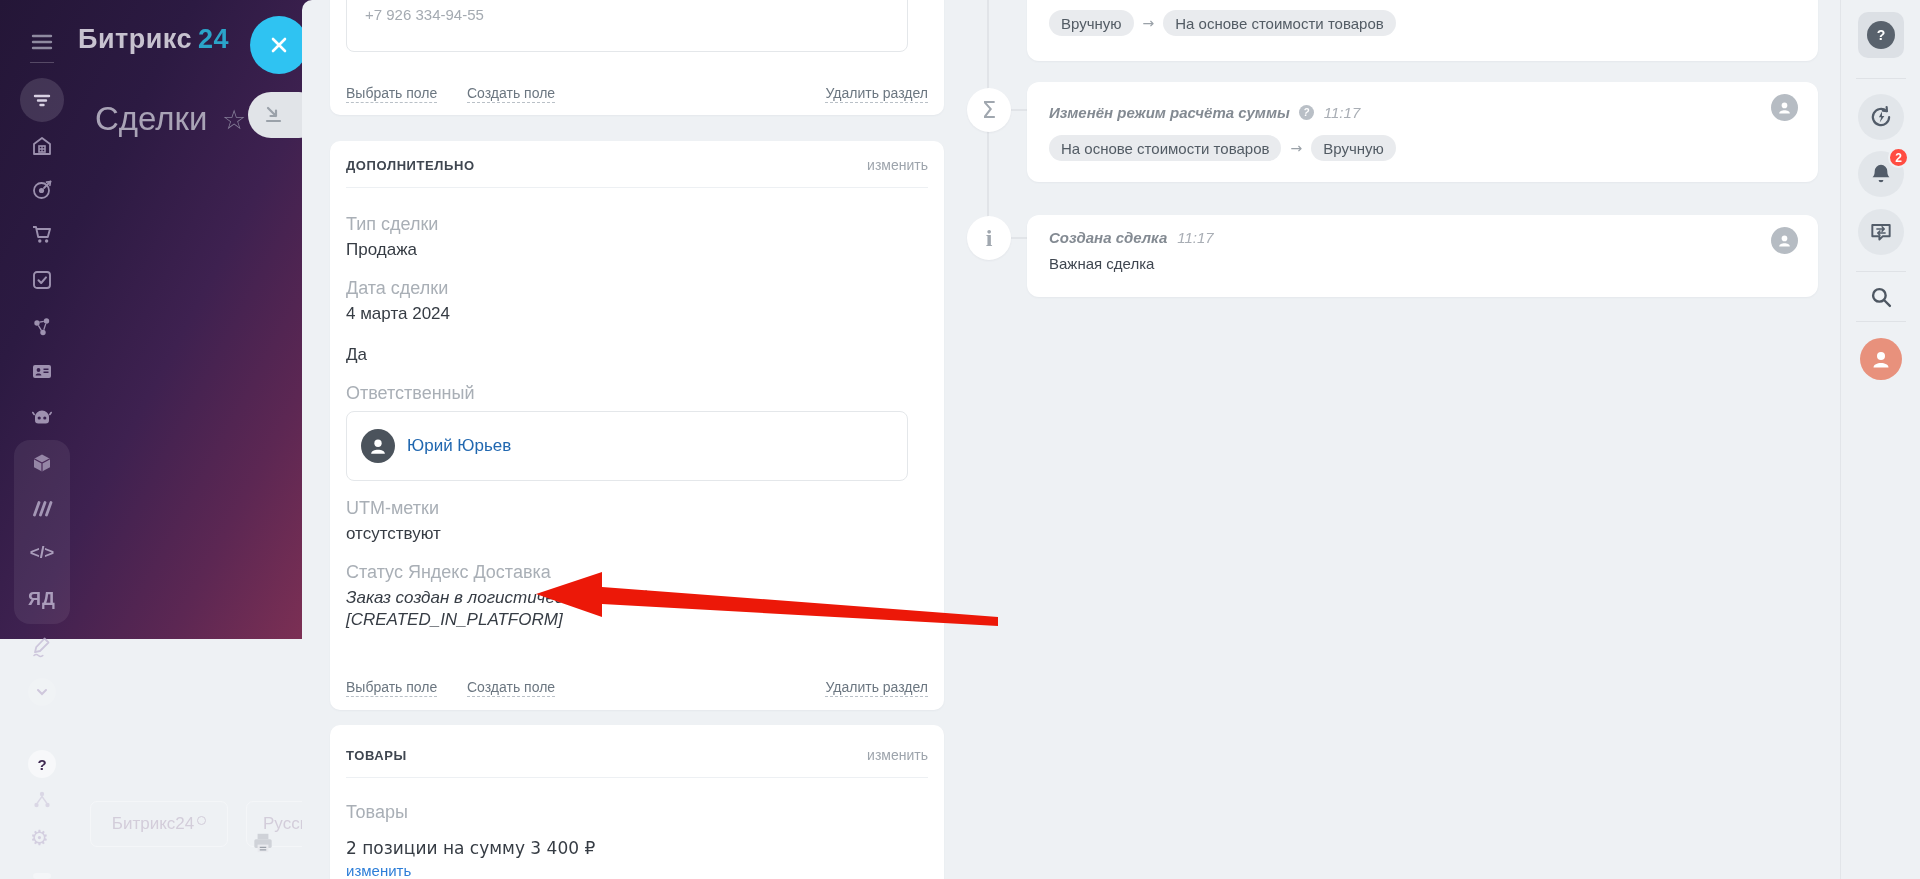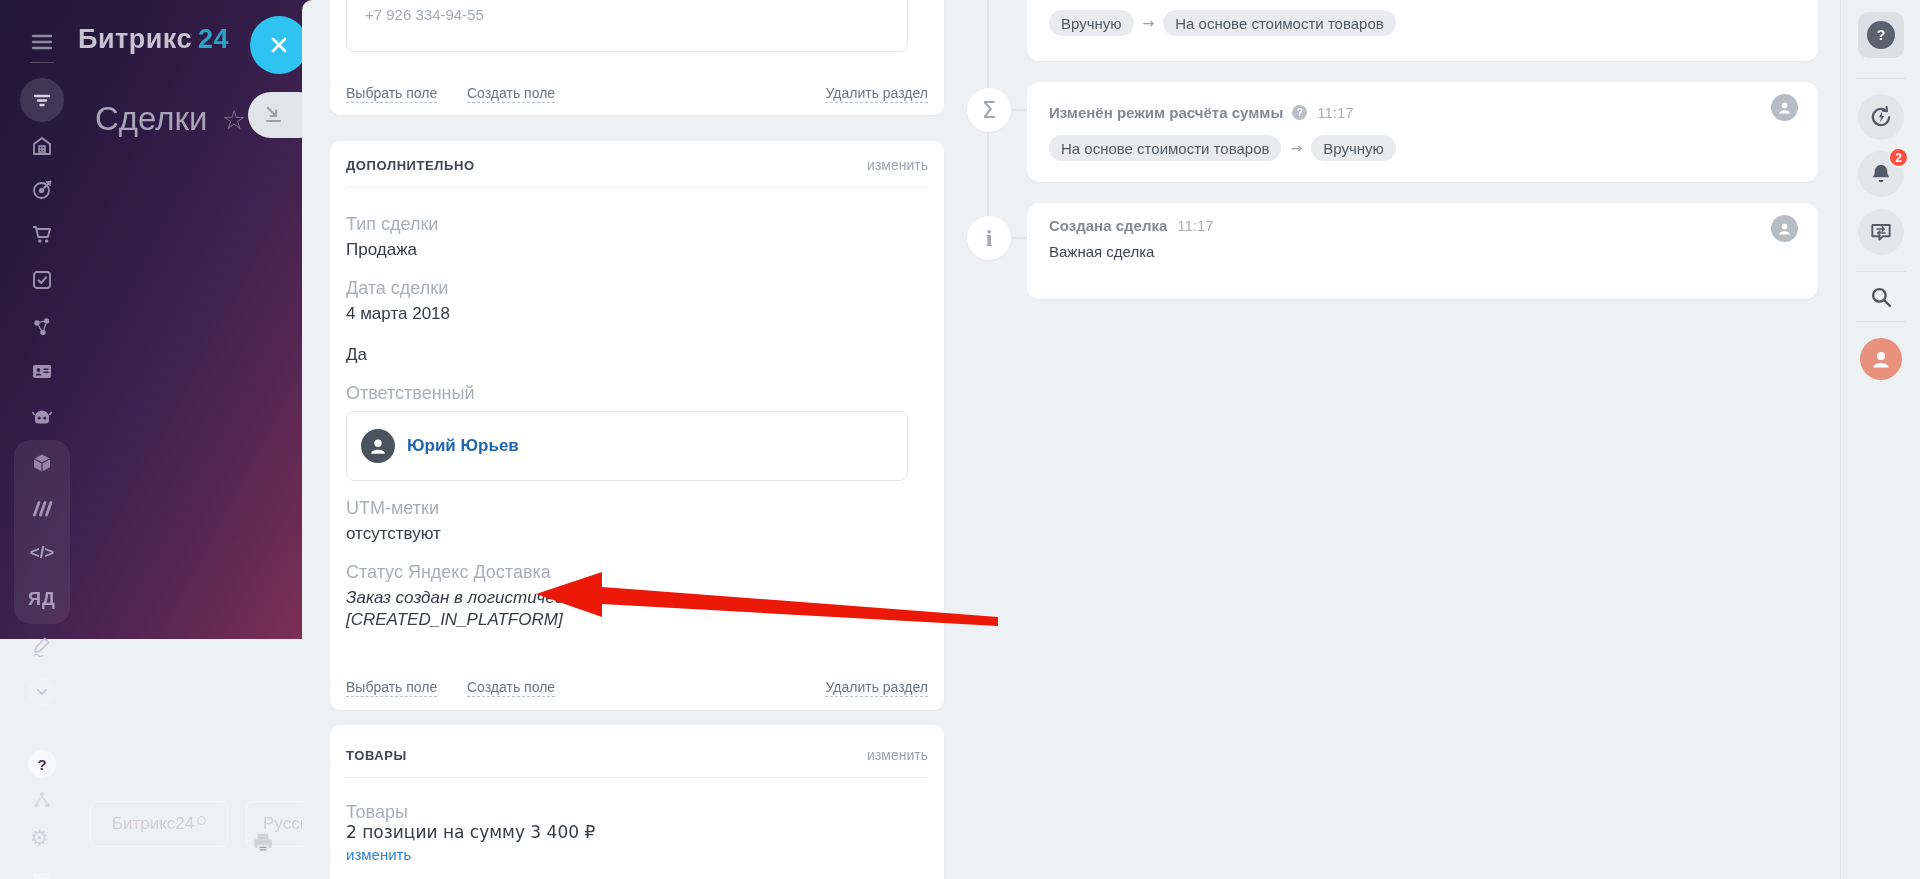--- a/index.html
+++ b/index.html
@@ -43,32 +43,32 @@
   .edit-link { font-size:14px; color:#9da4ac; cursor:pointer; }
   .hr { height:1px; background:#edf0f3; margin-top:14px; }
   .dashed-link { font-size:14px; color:#6b7680; border-bottom:1px dashed #b9c0c7; padding-bottom:1px; cursor:pointer; }
   .field { margin-top:19px; }
   .f-label { font-size:18px; line-height:17px; color:#a9afb6; }
   .f-value { font-size:17px; line-height:22px; color:#363c44; margin-top:6px; }
   .user-box { margin-top:9px; width:562px; height:70px; border:1px solid #e4e7ea; border-radius:8px;
               background:#fff; display:flex; align-items:center; padding-left:14px; }
   .user-avatar { width:34px; height:34px; border-radius:50%; background:#4b535c;
                  display:flex; align-items:center; justify-content:center; }
-  .user-name { font-size:17px; color:#2067b0; margin-left:12px; cursor:pointer;font-weight:bold; }
+  .user-name { font-size:17px; color:#2067b0; margin-left:12px; cursor:pointer; }
   .blue-link { font-size:15px; color:#2d7ed8; cursor:pointer; }
 
   
   .tl-line { position:absolute; left:685px; top:0; width:2px; height:238px; background:#e1e4e8; }
   .tl-stub { position:absolute; width:18px; height:2px; background:#e1e4e8; }
   .tl-circle { position:absolute; left:665px; width:44px; height:44px; border-radius:50%; background:#fff;
                box-shadow:0 1px 2px rgba(60,70,90,.06); display:flex; align-items:center; justify-content:center;
                color:#a0a7af; }
   .t-card { position:absolute; left:725px; width:791px; background:#fff; border-radius:12px;
             box-shadow:0 1px 2px rgba(60,70,90,.05); }
-  .t-title-row { display:flex; align-items:center; }
+  .t-title-row { display:flex; align-items:center;font-style:italic; }
   .t-title { font-size:15px; font-weight:700; color:#838a92; }
   .t-help { width:15px; height:15px; border-radius:50%; background:#b9bfc6; color:#fff; font-size:10px;
             font-weight:700; display:inline-flex; align-items:center; justify-content:center; margin-left:9px; }
   .t-time { font-size:15px; color:#a9aeb5; margin-left:10px; }
   .chips { display:flex; align-items:center; }
   .chip { background:#e9ebee; border-radius:13px; height:26px; display:inline-flex; align-items:center;
           padding:0 12px; font-size:15px; color:#525b64; white-space:nowrap; }
   .chip-arrow { color:#9aa1a8; font-size:14px; margin:0 9px; }
   .t-body { font-size:15px; color:#3f4650; margin-top:9px; }
   .t-avatar { position:absolute; top:12px; right:20px; width:27px; height:27px; border-radius:50%;
@@ -238,21 +238,21 @@
         <div class="edit-link">изменить</div>
       </div>
       <div class="hr"></div>
 
       <div class="field" style="margin-top:28px;">
         <div class="f-label">Тип сделки</div>
         <div class="f-value">Продажа</div>
       </div>
       <div class="field">
         <div class="f-label">Дата сделки</div>
-        <div class="f-value">4 марта 2018</div>
+        <div class="f-value">4 марта 2024</div>
       </div>
       <div class="field">
         <div class="f-value">Да</div>
       </div>
       <div class="field">
         <div class="f-label">Ответственный</div>
         <div class="user-box">
           <div class="user-avatar">
             <svg width="22" height="22" viewBox="0 0 24 24">
               <circle cx="12" cy="9" r="4" fill="#fff"></circle>
@@ -277,21 +277,21 @@
     </div>
 
     <div class="card" style="left:28px;top:725px;width:614px;height:200px;padding:22px 16px 0;">
       <div class="card-head">
         <div class="card-title">ТОВАРЫ</div>
         <div class="edit-link">изменить</div>
       </div>
       <div class="hr"></div>
       <div class="field" style="margin-top:26px;">
         <div class="f-label">Товары</div>
-        <div class="f-value dj" style="margin-top:0;">2 позиции на сумму 3 400 ₽</div>
+        <div class="f-value dj" style="margin-top:16px;">2 позиции на сумму 3 400 ₽</div>
         <div class="blue-link" style="margin-top:3px;">изменить</div>
       </div>
     </div>
 
     <div class="tl-line"></div>
     <div class="tl-stub" style="left:709px;top:109px;"></div>
     <div class="tl-stub" style="left:709px;top:237px;"></div>
 
     <div class="tl-circle dj" style="top:88px;font-size:23px;">
       <span>Σ</span>
@@ -320,21 +320,21 @@
         <span class="chip">Вручную</span>
       </div>
       <div class="t-avatar">
         <svg width="17" height="17" viewBox="0 0 24 24">
           <circle cx="12" cy="9" r="4" fill="#fff"></circle>
             <path d="M4.5 20.5c0-6 15-6 15 0z" fill="#fff"></path>
         </svg>
       </div>
     </div>
 
-    <div class="t-card" style="top:203px;height:96px;padding:14px 22px 16px;">
+    <div class="t-card" style="top:215px;height:82px;padding:14px 22px 16px;">
       <div class="t-title-row">
         <span class="t-title">Создана сделка</span>
         <span class="t-time">11:17</span>
       </div>
       <div class="t-body">Важная сделка</div>
       <div class="t-avatar">
         <svg width="17" height="17" viewBox="0 0 24 24">
           <circle cx="12" cy="9" r="4" fill="#fff"></circle>
             <path d="M4.5 20.5c0-6 15-6 15 0z" fill="#fff"></path>
         </svg>

